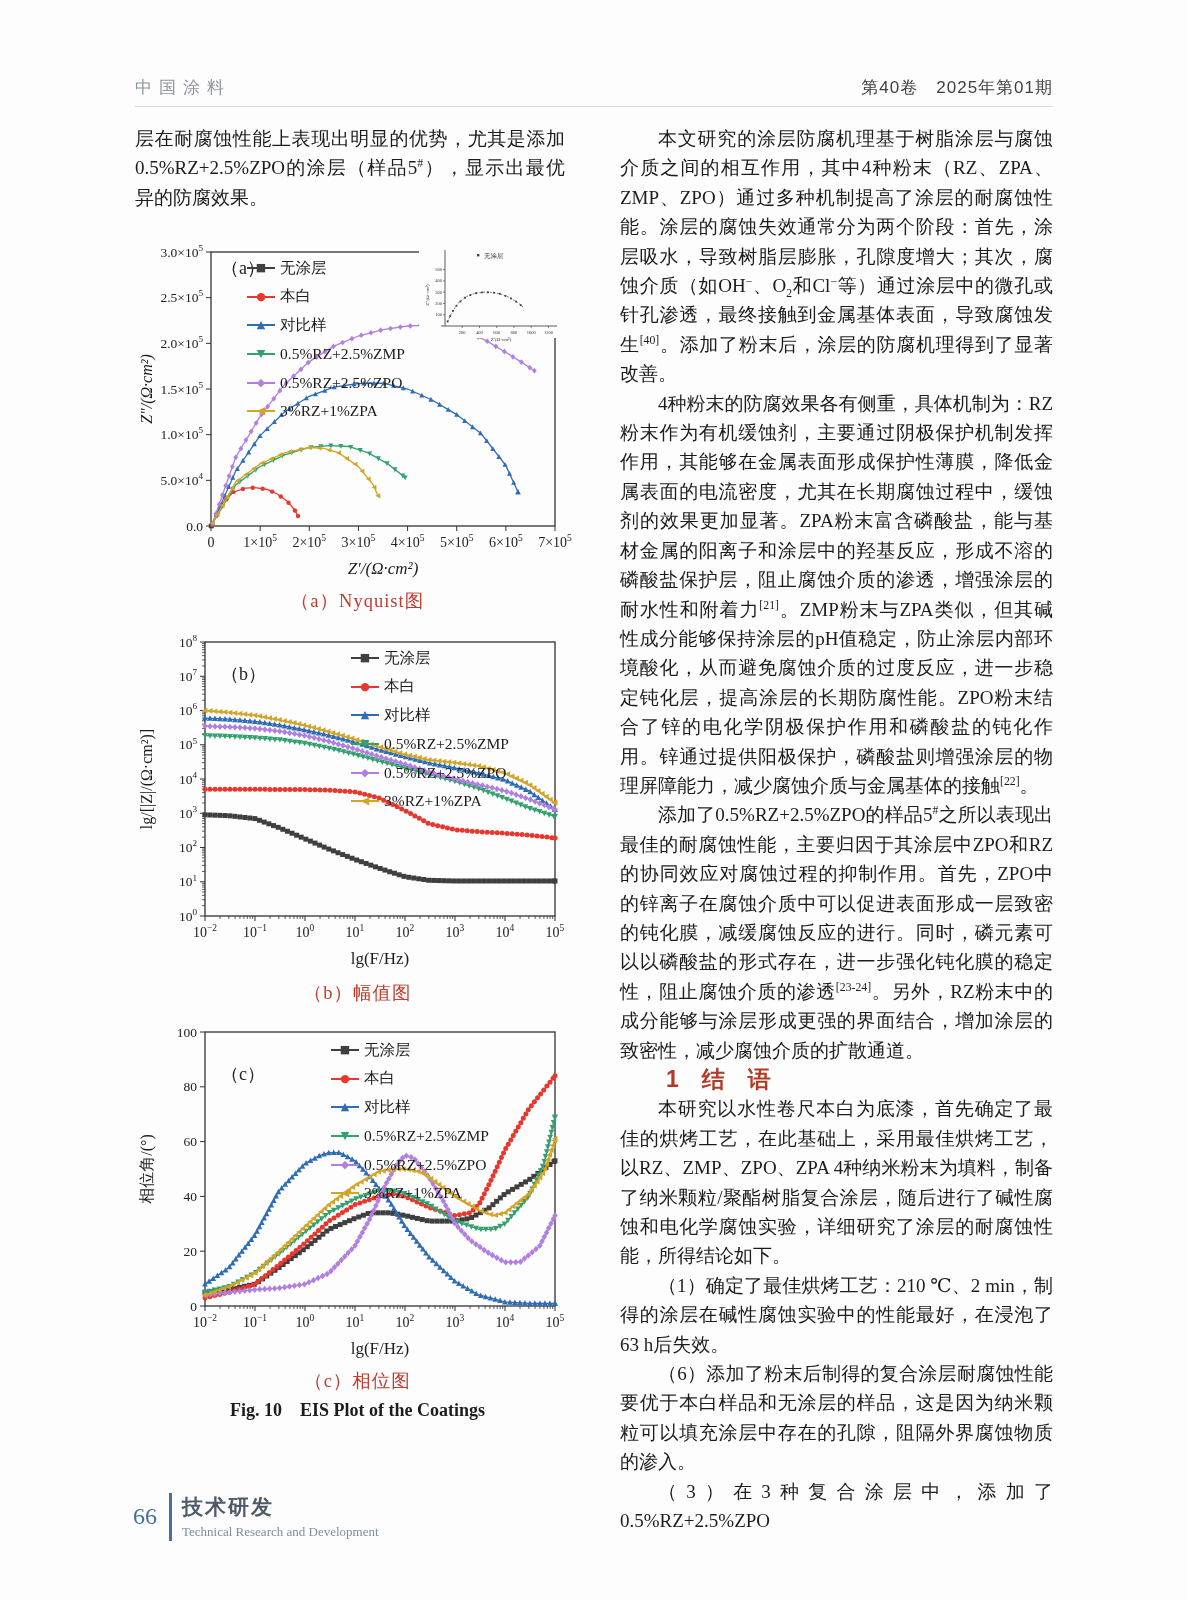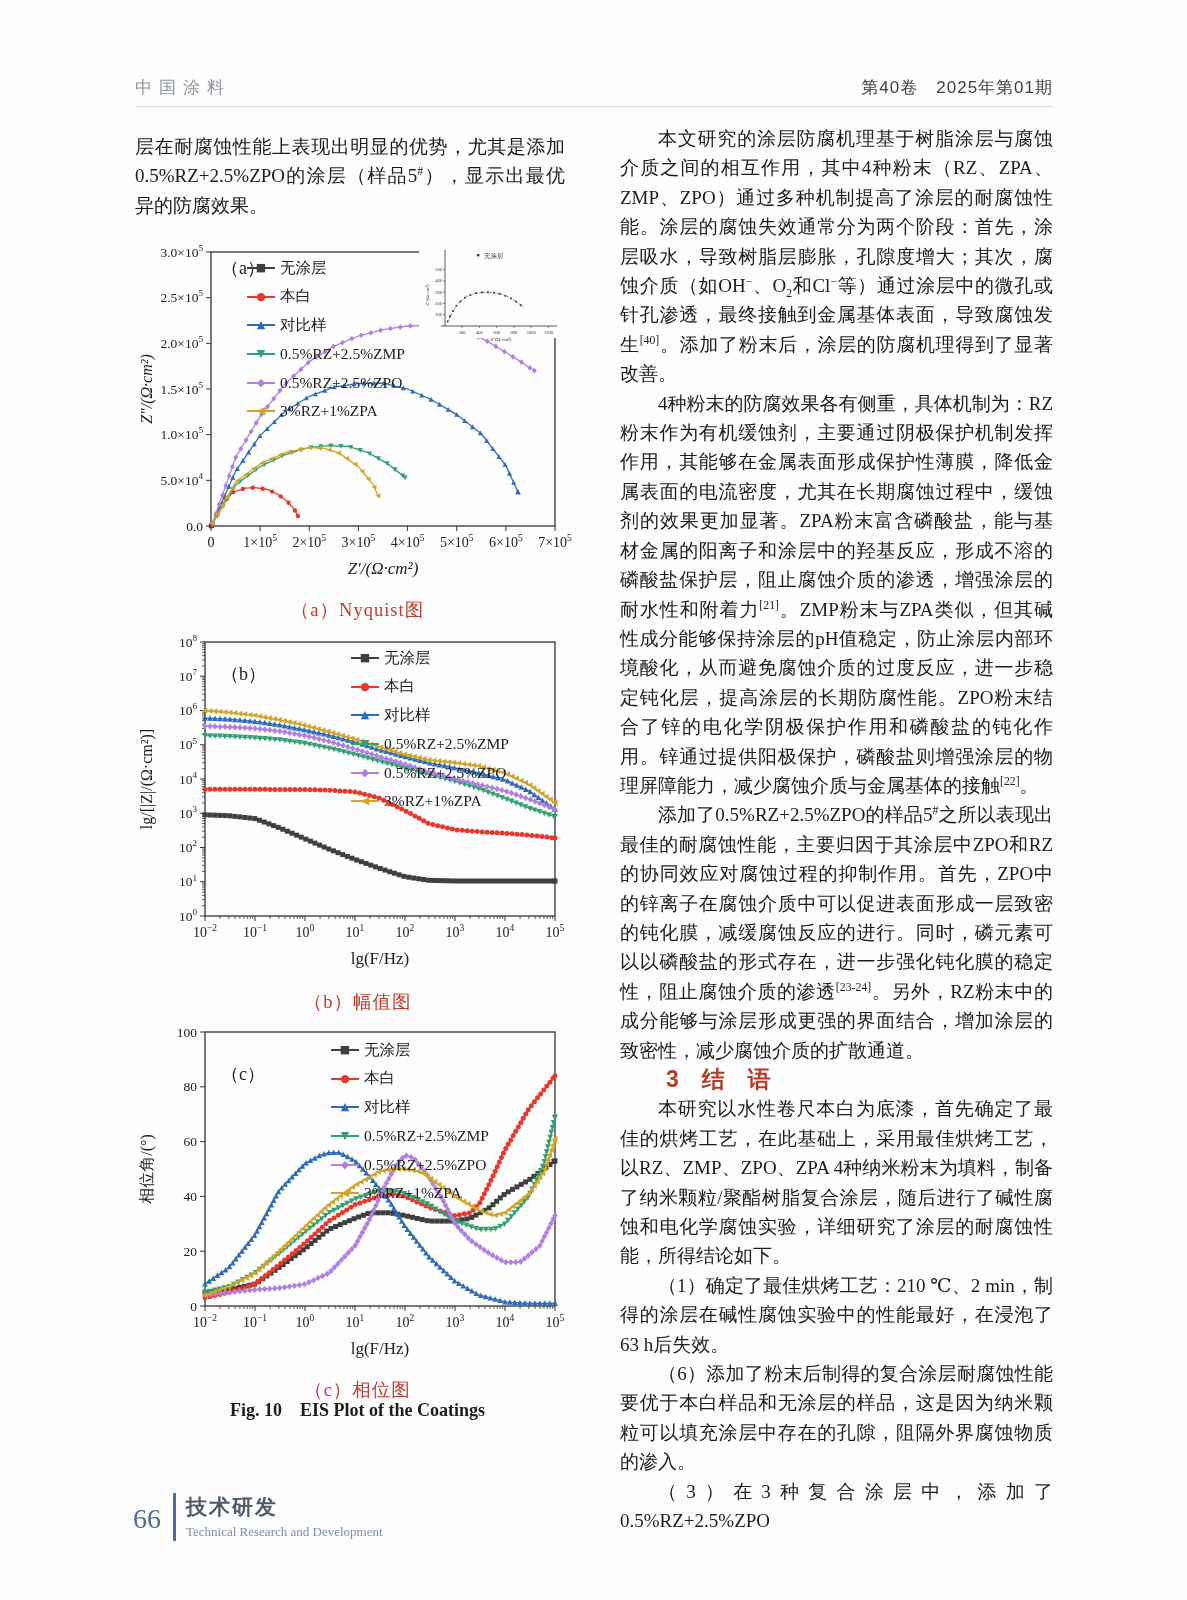--- a/index.html
+++ b/index.html
@@ -3,21 +3,21 @@
 <meta charset="utf-8">
 <style>
   html,body{margin:0;padding:0;background:#f0f0f0;}
   #page{position:relative;width:1187px;height:1600px;background:#fdfdfd;margin:0 auto;overflow:hidden;
         font-family:"Liberation Serif","DejaVu Serif",serif;color:#1c1c1c;}
   .hdr-left{position:absolute;left:135px;top:76px;font-family:"Liberation Sans","DejaVu Sans",sans-serif;
         font-size:17px;color:#8f959d;letter-spacing:7px;}
   .hdr-right{position:absolute;right:134px;top:76px;font-family:"Liberation Sans","DejaVu Sans",sans-serif;
         font-size:17px;color:#404040;letter-spacing:1px;}
   .hdr-rule{position:absolute;left:135px;top:106px;width:918px;height:1px;background:#d9dbde;}
-  .col-left-text{position:absolute;left:135px;top:132px;width:430px;font-size:19px;line-height:29.4px;
+  .col-left-text{position:absolute;left:135px;top:124px;width:430px;font-size:19px;line-height:29.4px;
         text-align:justify;}
   .col-right{position:absolute;left:620px;top:124px;width:433px;font-size:19px;line-height:29.4px;
         text-align:justify;}
   p.body-p{margin:0;text-indent:2em;}
   p.body-p.noindent{text-indent:0;}
   sup{font-size:0.62em;vertical-align:super;line-height:0;}
   sub{font-size:0.62em;vertical-align:sub;line-height:0;}
   .sec-heading{font-family:"Liberation Sans","DejaVu Sans",sans-serif;font-weight:bold;font-size:23px;
         color:#b23b27;margin:16px 0 10px 0;text-indent:0;}
   .chart{position:absolute;left:135px;width:445px;}
@@ -30,27 +30,27 @@
   .legend{position:absolute;display:flex;flex-direction:column;}
   #chart-a .legend{left:112px;top:16px;}
   #chart-b .legend{left:216px;top:14px;}
   #chart-c .legend{left:196px;top:18px;}
   .lg-entry{display:flex;align-items:center;height:28.6px;}
   .lg-sym{position:relative;width:28px;height:14px;flex:0 0 28px;}
   .lg-line{position:absolute;left:0;right:0;top:6px;height:2px;}
   .lg-glyph{position:absolute;left:0;top:0;width:100%;text-align:center;font-size:11px;line-height:14px;
         font-family:"DejaVu Sans",sans-serif;}
   .lg-label{font-size:15.5px;margin-left:5px;white-space:nowrap;}
-  .chart-caption{width:445px;text-align:center;color:#c23b2e;font-size:18.5px;margin-top:17px;
+  .chart-caption{width:445px;text-align:center;color:#c23b2e;font-size:18.5px;margin-top:8px;
         font-weight:500;letter-spacing:1px;}
   .fig-caption{position:absolute;left:135px;top:1392px;width:445px;text-align:center;}
   .fig-caption .cn{font-family:"Liberation Sans","DejaVu Sans",sans-serif;font-weight:bold;font-size:19px;}
   .fig-caption .en{font-weight:bold;font-size:18px;margin-top:6px;}
   .footer{position:absolute;left:133px;top:1493px;display:flex;align-items:flex-start;}
-  .footer .pageno{font-size:28px;color:#4a6f96;margin-top:10px;}
+  .footer .pageno{font-size:24px;color:#4a6f96;margin-top:10px;}
   .footer .bar{width:3px;height:48px;background:#4a6f96;margin:0 10px 0 12px;}
   .footer .sec-cn{font-family:Liberation Mono, monospace;font-weight:bold;font-size:21px;
         color:#4e5a68;letter-spacing:2px;}
   .footer .sec-en{font-size:13px;color:#7d8da3;margin-top:3px;}
 </style>
 </head>
 <body>
 
 <div id="page">
 
@@ -1710,21 +1710,21 @@
   </div>
 
   <div class="fig-caption">
     <div class="en">Fig. 10　EIS Plot of the Coatings</div>
   </div>
 
   <div class="col-right">
     <p class="body-p"><span>本文研究的涂层防腐机理基于树脂涂层与腐蚀介质之间的相互作用，其中4种粉末（RZ、ZPA、ZMP、ZPO）通过多种机制提高了涂层的耐腐蚀性能。涂层的腐蚀失效通常分为两个阶段：首先，涂层吸水，导致树脂层膨胀，孔隙度增大；其次，腐蚀介质（如OH</span><sup>−</sup><span>、O</span><sub>2</sub><span>和Cl</span><sup>−</sup><span>等）通过涂层中的微孔或针孔渗透，最终接触到金属基体表面，导致腐蚀发生</span><sup>[40]</sup><span>。添加了粉末后，涂层的防腐机理得到了显著改善。</span></p>
     <p class="body-p"><span>4种粉末的防腐效果各有侧重，具体机制为：RZ粉末作为有机缓蚀剂，主要通过阴极保护机制发挥作用，其能够在金属表面形成保护性薄膜，降低金属表面的电流密度，尤其在长期腐蚀过程中，缓蚀剂的效果更加显著。ZPA粉末富含磷酸盐，能与基材金属的阳离子和涂层中的羟基反应，形成不溶的磷酸盐保护层，阻止腐蚀介质的渗透，增强涂层的耐水性和附着力</span><sup>[21]</sup><span>。ZMP粉末与ZPA类似，但其碱性成分能够保持涂层的pH值稳定，防止涂层内部环境酸化，从而避免腐蚀介质的过度反应，进一步稳定钝化层，提高涂层的长期防腐性能。ZPO粉末结合了锌的电化学阴极保护作用和磷酸盐的钝化作用。锌通过提供阳极保护，磷酸盐则增强涂层的物理屏障能力，减少腐蚀介质与金属基体的接触</span><sup>[22]</sup><span>。</span></p>
     <p class="body-p"><span>添加了0.5%RZ+2.5%ZPO的样品5</span><sup>#</sup><span>之所以表现出最佳的耐腐蚀性能，主要归因于其涂层中ZPO和RZ的协同效应对腐蚀过程的抑制作用。首先，ZPO中的锌离子在腐蚀介质中可以促进表面形成一层致密的钝化膜，减缓腐蚀反应的进行。同时，磷元素可以以磷酸盐的形式存在，进一步强化钝化膜的稳定性，阻止腐蚀介质的渗透</span><sup>[23-24]</sup><span>。另外，RZ粉末中的成分能够与涂层形成更强的界面结合，增加涂层的致密性，减少腐蚀介质的扩散通道。</span></p>
-    <p class="body-p sec-heading">3　结　语</p>
+    <p class="body-p sec-heading">1　结　语</p>
     <p class="body-p"><span>本研究以水性卷尺本白为底漆，首先确定了最佳的烘烤工艺，在此基础上，采用最佳烘烤工艺，以RZ、ZMP、ZPO、ZPA 4种纳米粉末为填料，制备了纳米颗粒/聚酯树脂复合涂层，随后进行了碱性腐蚀和电化学腐蚀实验，详细研究了涂层的耐腐蚀性能，所得结论如下。</span></p>
     <p class="body-p"><span>（1）确定了最佳烘烤工艺：210 ℃、2 min，制得的涂层在碱性腐蚀实验中的性能最好，在浸泡了63 h后失效。</span></p>
     <p class="body-p"><span>（6）添加了粉末后制得的复合涂层耐腐蚀性能要优于本白样品和无涂层的样品，这是因为纳米颗粒可以填充涂层中存在的孔隙，阻隔外界腐蚀物质的渗入。</span></p>
     <p class="body-p"><span>（3）在3种复合涂层中，添加了0.5%RZ+2.5%ZPO</span></p>
   </div>
 
   <div class="footer">
     <div class="pageno">66</div>
     <div class="bar"></div>
     <div>

